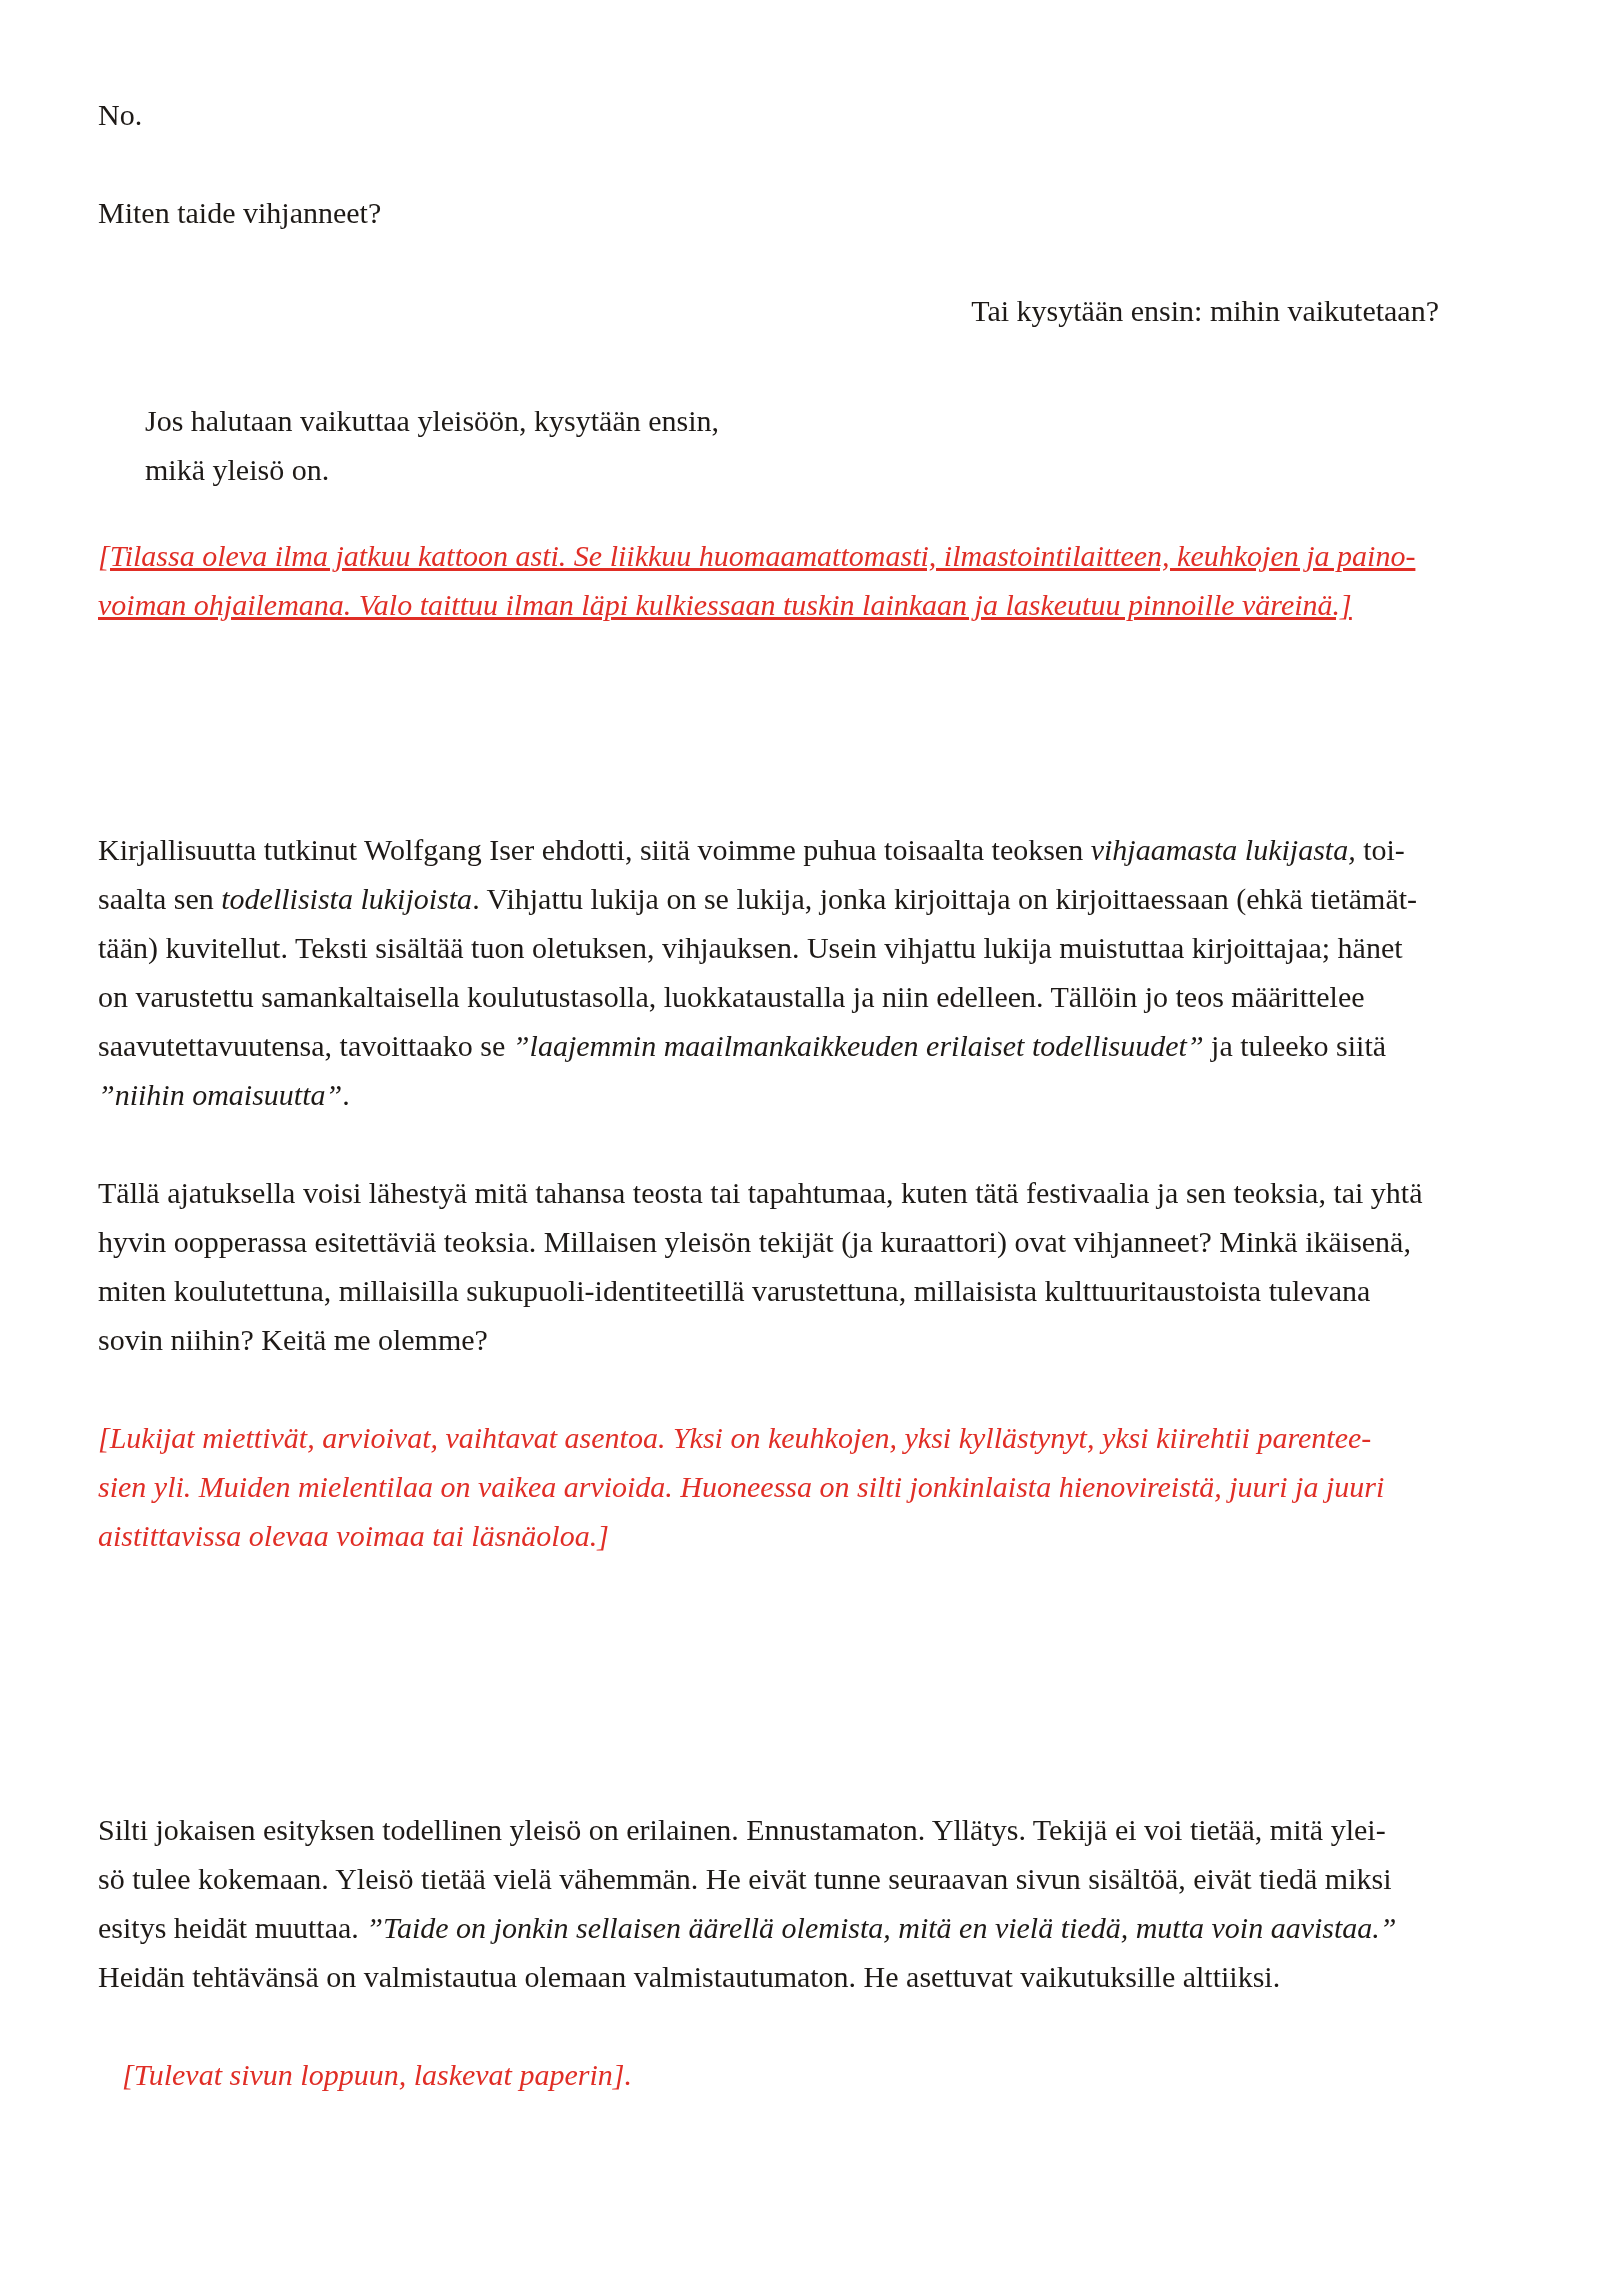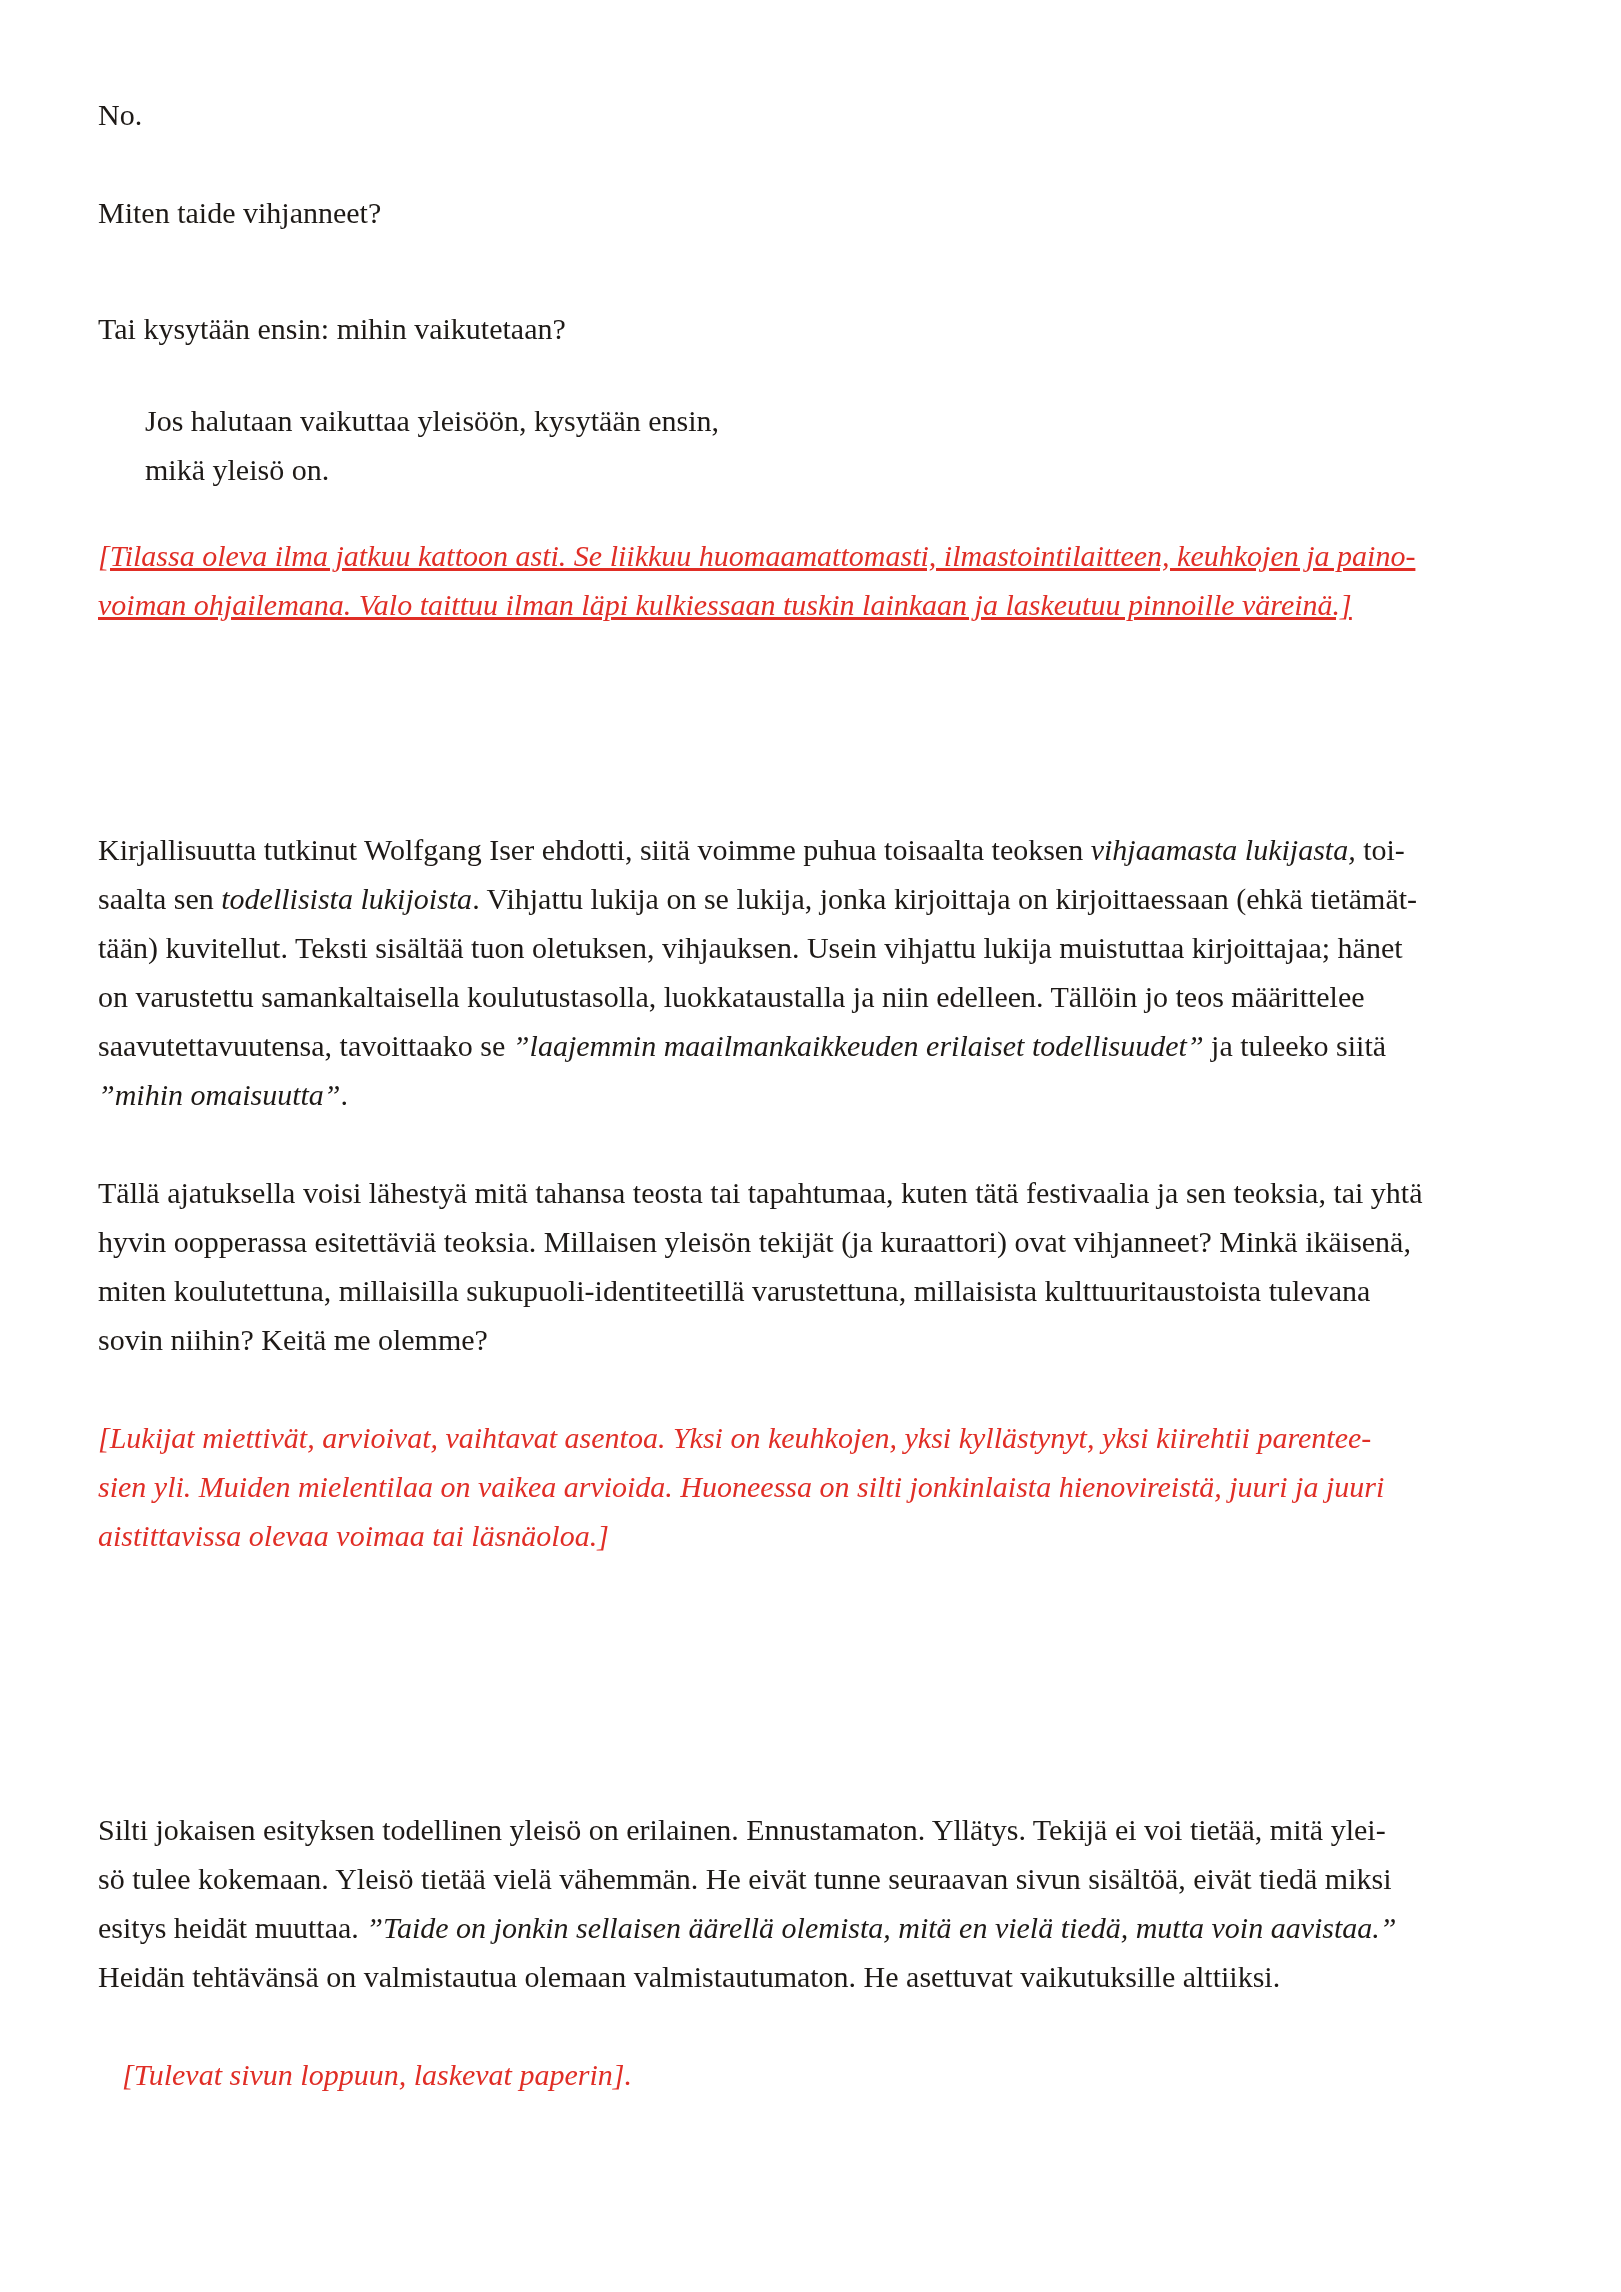--- a/index.html
+++ b/index.html
@@ -27,21 +27,21 @@
   .tline {
     height: 49px;
     line-height: 49px;
     white-space: nowrap;
   }
   .it { font-style: italic; }
   .red { color: var(--red); font-style: italic; }
   
   .b-no        { top: 90px;   }
   .b-q1        { top: 188px;  }
-  .b-q2        { top: 304px;  }
+  .b-q2        { top: 286px; text-align: right;  }
   .b-statement { top: 396px; margin-left: 47px;  }
   .b-red1      { top: 531px; text-decoration: underline;  }
   .b-para1     { top: 825px;  }
   .b-para2     { top: 1168px; }
   .b-red2      { top: 1413px; }
   .b-para3     { top: 1805px; }
   .b-red3      { top: 2050px; margin-left: 24px; }
 </style>
 </head>
 <body>
@@ -63,21 +63,21 @@
   <div class="block b-red1 red">
       <div class="tline"><span>[Tilassa oleva ilma jatkuu kattoon asti. Se liikkuu huomaamattomasti, ilmastointilaitteen, keuhkojen ja paino-</span></div>
       <div class="tline"><span>voiman ohjailemana. Valo taittuu ilman läpi kulkiessaan tuskin lainkaan ja laskeutuu pinnoille väreinä.]</span></div>
     </div>
   <div class="block b-para1">
       <div class="tline"><span>Kirjallisuutta tutkinut Wolfgang Iser ehdotti, siitä voimme puhua toisaalta teoksen </span><span class="it">vihjaamasta lukijasta,</span><span> toi-</span></div>
       <div class="tline"><span>saalta sen </span><span class="it">todellisista lukijoista</span><span>. Vihjattu lukija on se lukija, jonka kirjoittaja on kirjoittaessaan (ehkä tietämät-</span></div>
       <div class="tline"><span>tään) kuvitellut. Teksti sisältää tuon oletuksen, vihjauksen. Usein vihjattu lukija muistuttaa kirjoittajaa; hänet</span></div>
       <div class="tline"><span>on varustettu samankaltaisella koulutustasolla, luokkataustalla ja niin edelleen. Tällöin jo teos määrittelee</span></div>
       <div class="tline"><span>saavutettavuutensa, tavoittaako se </span><span class="it">”laajemmin maailmankaikkeuden erilaiset todellisuudet”</span><span> ja tuleeko siitä</span></div>
-      <div class="tline"><span class="it">”mihin omaisuutta”</span><span>.</span></div>
+      <div class="tline"><span class="it">”niihin omaisuutta”</span><span>.</span></div>
     </div>
   <div class="block b-para2">
       <div class="tline"><span>Tällä ajatuksella voisi lähestyä mitä tahansa teosta tai tapahtumaa, kuten tätä festivaalia ja sen teoksia, tai yhtä</span></div>
       <div class="tline"><span>hyvin oopperassa esitettäviä teoksia. Millaisen yleisön tekijät (ja kuraattori) ovat vihjanneet? Minkä ikäisenä,</span></div>
       <div class="tline"><span>miten koulutettuna, millaisilla sukupuoli-identiteetillä varustettuna, millaisista kulttuuritaustoista tulevana</span></div>
       <div class="tline"><span>sovin niihin? Keitä me olemme?</span></div>
     </div>
   <div class="block b-red2 red">
       <div class="tline"><span>[Lukijat miettivät, arvioivat, vaihtavat asentoa. Yksi on keuhkojen, yksi kyllästynyt, yksi kiirehtii parentee-</span></div>
       <div class="tline"><span>sien yli. Muiden mielentilaa on vaikea arvioida. Huoneessa on silti jonkinlaista hienovireistä, juuri ja juuri</span></div>

